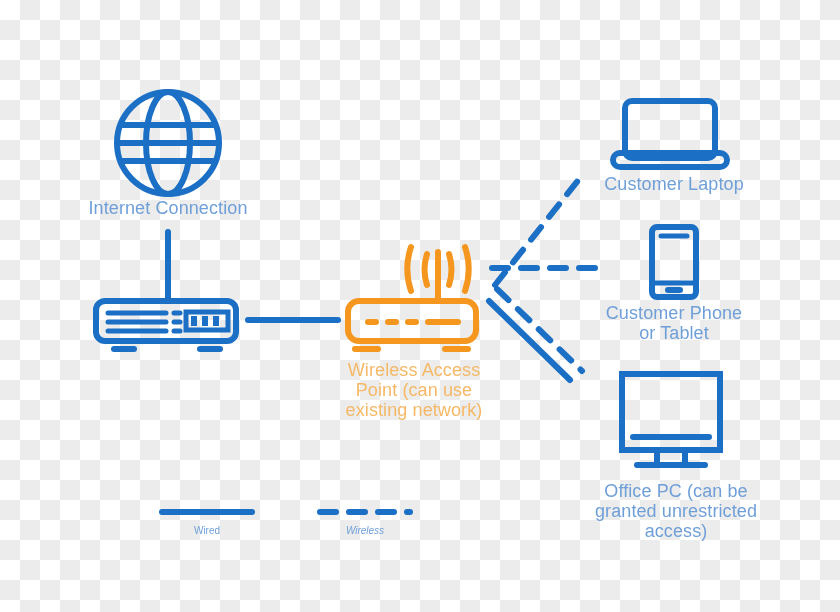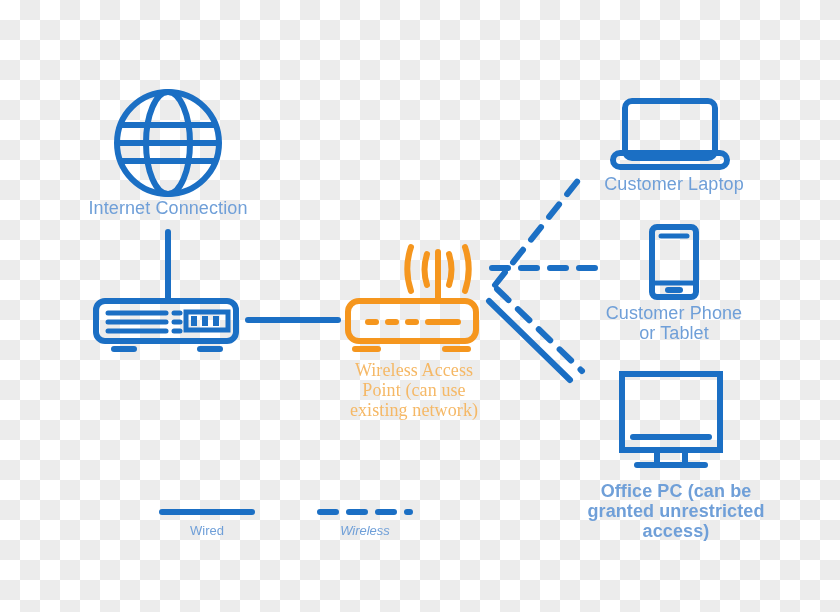--- a/index.html
+++ b/index.html
@@ -37,29 +37,29 @@
     font-size: 18px;
     line-height: 20px;
     letter-spacing: 0.1px;
     white-space: pre-line;
   }
   .node-label.orange {
     color: #f5b866;
   }
   #label-internet { left: 48px; top: 198px; width: 240px; }
   #label-edge-router { left: 58px; top: 360px; width: 212px; }
-  #label-wap { left: 332px; top: 360px; width: 164px; font-family: Liberation Serif, serif; }
+  #label-wap { left: 332px; top: 360px; width: 164px; }
   #label-laptop { left: 582px; top: 174px; width: 184px; }
   #label-phone { left: 594px; top: 303px; width: 160px; }
-  #label-office-pc { left: 578px; top: 481px; width: 196px; font-weight: bold; }
+  #label-office-pc { left: 578px; top: 481px; width: 196px; }
   .legend-label {
     position: absolute;
     text-align: center;
     color: #6f9fd8;
-    font-size: 13px;
+    font-size: 10px;
     line-height: 20px;
   }
   #legend-wired-label { left: 147px; top: 521px; width: 120px; }
   #legend-wireless-label { left: 305px; top: 521px; width: 120px; font-style: italic; }
 </style>
 </head>
 <body>
 
 <div id="diagram-canvas">
 

